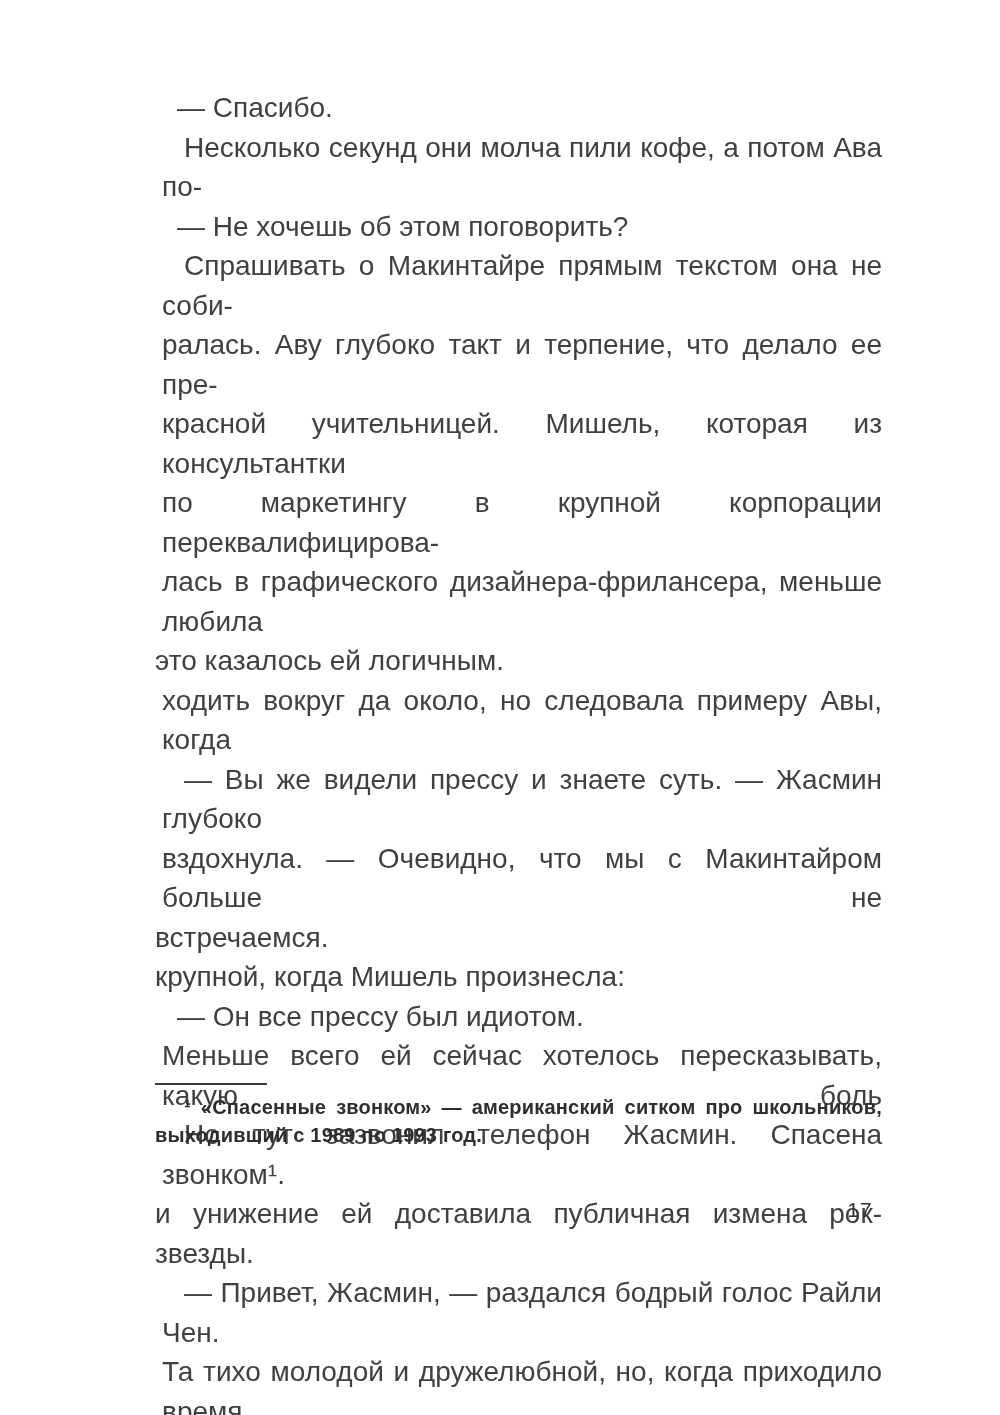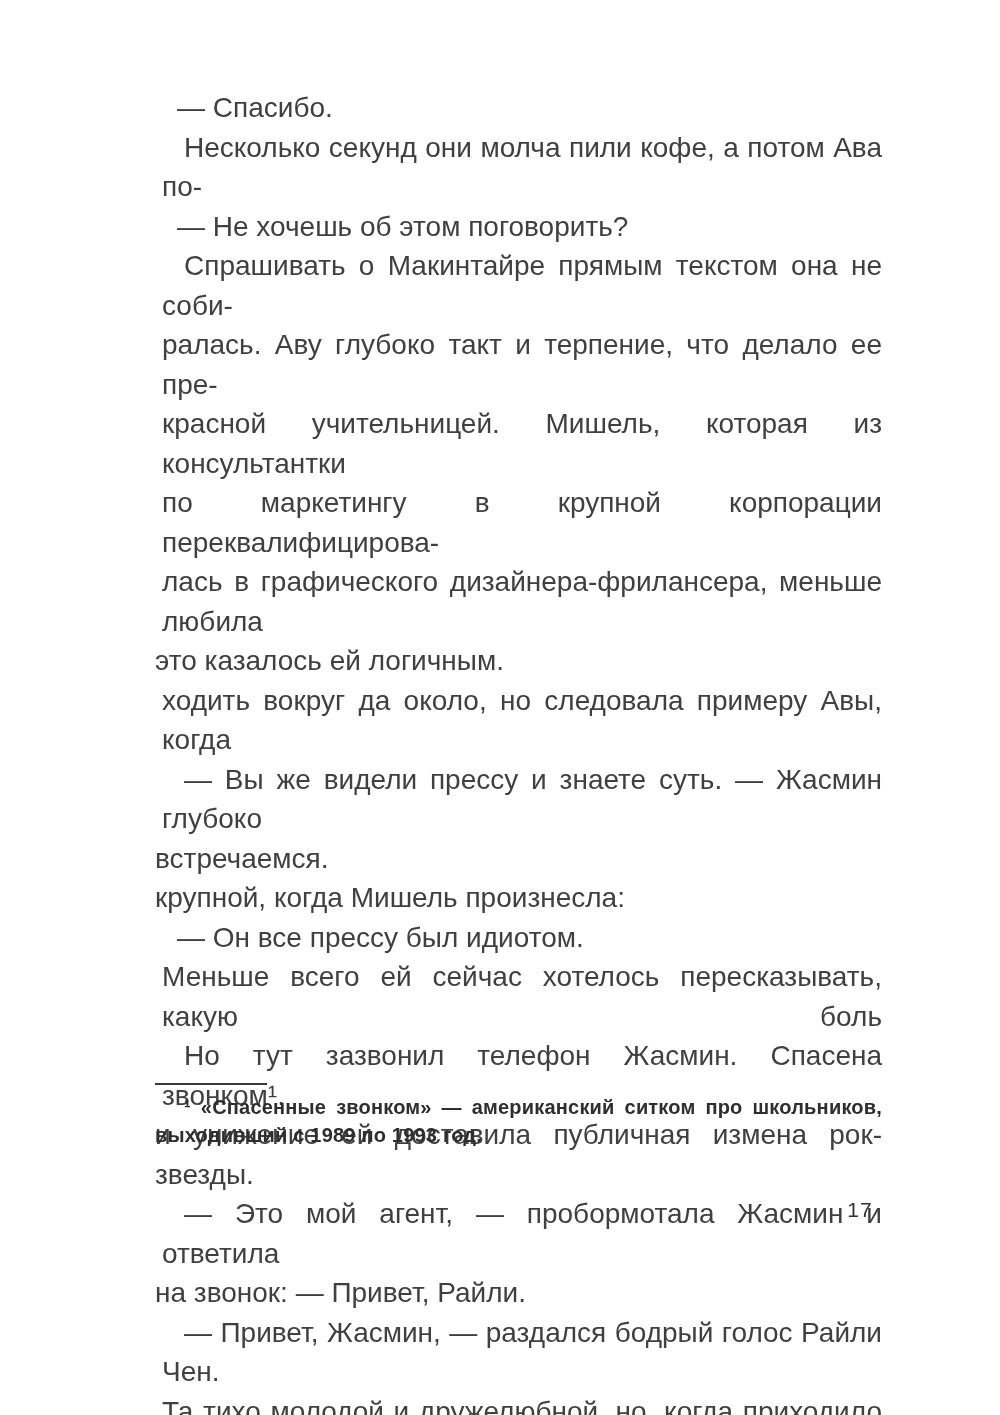--- a/index.html
+++ b/index.html
@@ -89,36 +89,33 @@
         <div class="line first fill">Спрашивать о Макинтайре прямым текстом она не соби-</div>
         <div class="line fill">ралась. Аву глубоко такт и терпение, что делало ее пре-</div>
         <div class="line fill">красной учительницей. Мишель, которая из консультантки</div>
         <div class="line fill">по маркетингу в крупной корпорации переквалифицирова-</div>
         <div class="line fill">лась в графического дизайнера-фрилансера, меньше любила</div>
         <div class="line">это казалось ей логичным.</div>
         <div class="line fill">ходить вокруг да около, но следовала примеру Авы, когда</div>
       </div>
       <div class="paragraph">
         <div class="line first fill">— Вы же видели прессу и знаете суть. — Жасмин глубоко</div>
+        <div class="line fill">вздохнула. — Очевидно, что мы с Макинтайром больше не</div>
         <div class="line">встречаемся.</div>
       </div>
       <div class="paragraph">
         <div class="line">крупной, когда Мишель произнесла:</div>
       </div>
       <div class="paragraph">
         <div class="line first">— Он все прессу был идиотом.</div>
       </div>
       <div class="paragraph">
         <div class="line fill">Меньше всего ей сейчас хотелось пересказывать, какую боль</div>
         <div class="line first fill">Но тут зазвонил телефон Жасмин. Спасена звонком¹.</div>
         <div class="line">и унижение ей доставила публичная измена рок-звезды.</div>
-      </div>
-      <div class="paragraph">
-        <div class="line first fill">— Это мой агент, — пробормотала Жасмин и ответила</div>
-        <div class="line">на звонок: — Привет, Райли.</div>
       </div>
       <div class="paragraph">
         <div class="line first fill">— Привет, Жасмин, — раздался бодрый голос Райли Чен.</div>
         <div class="line fill">Та тихо молодой и дружелюбной, но, когда приходило время</div>
       </div>
     </main>
 
   <div class="footnote">
     <div class="footnote-rule"></div>
     <div>

